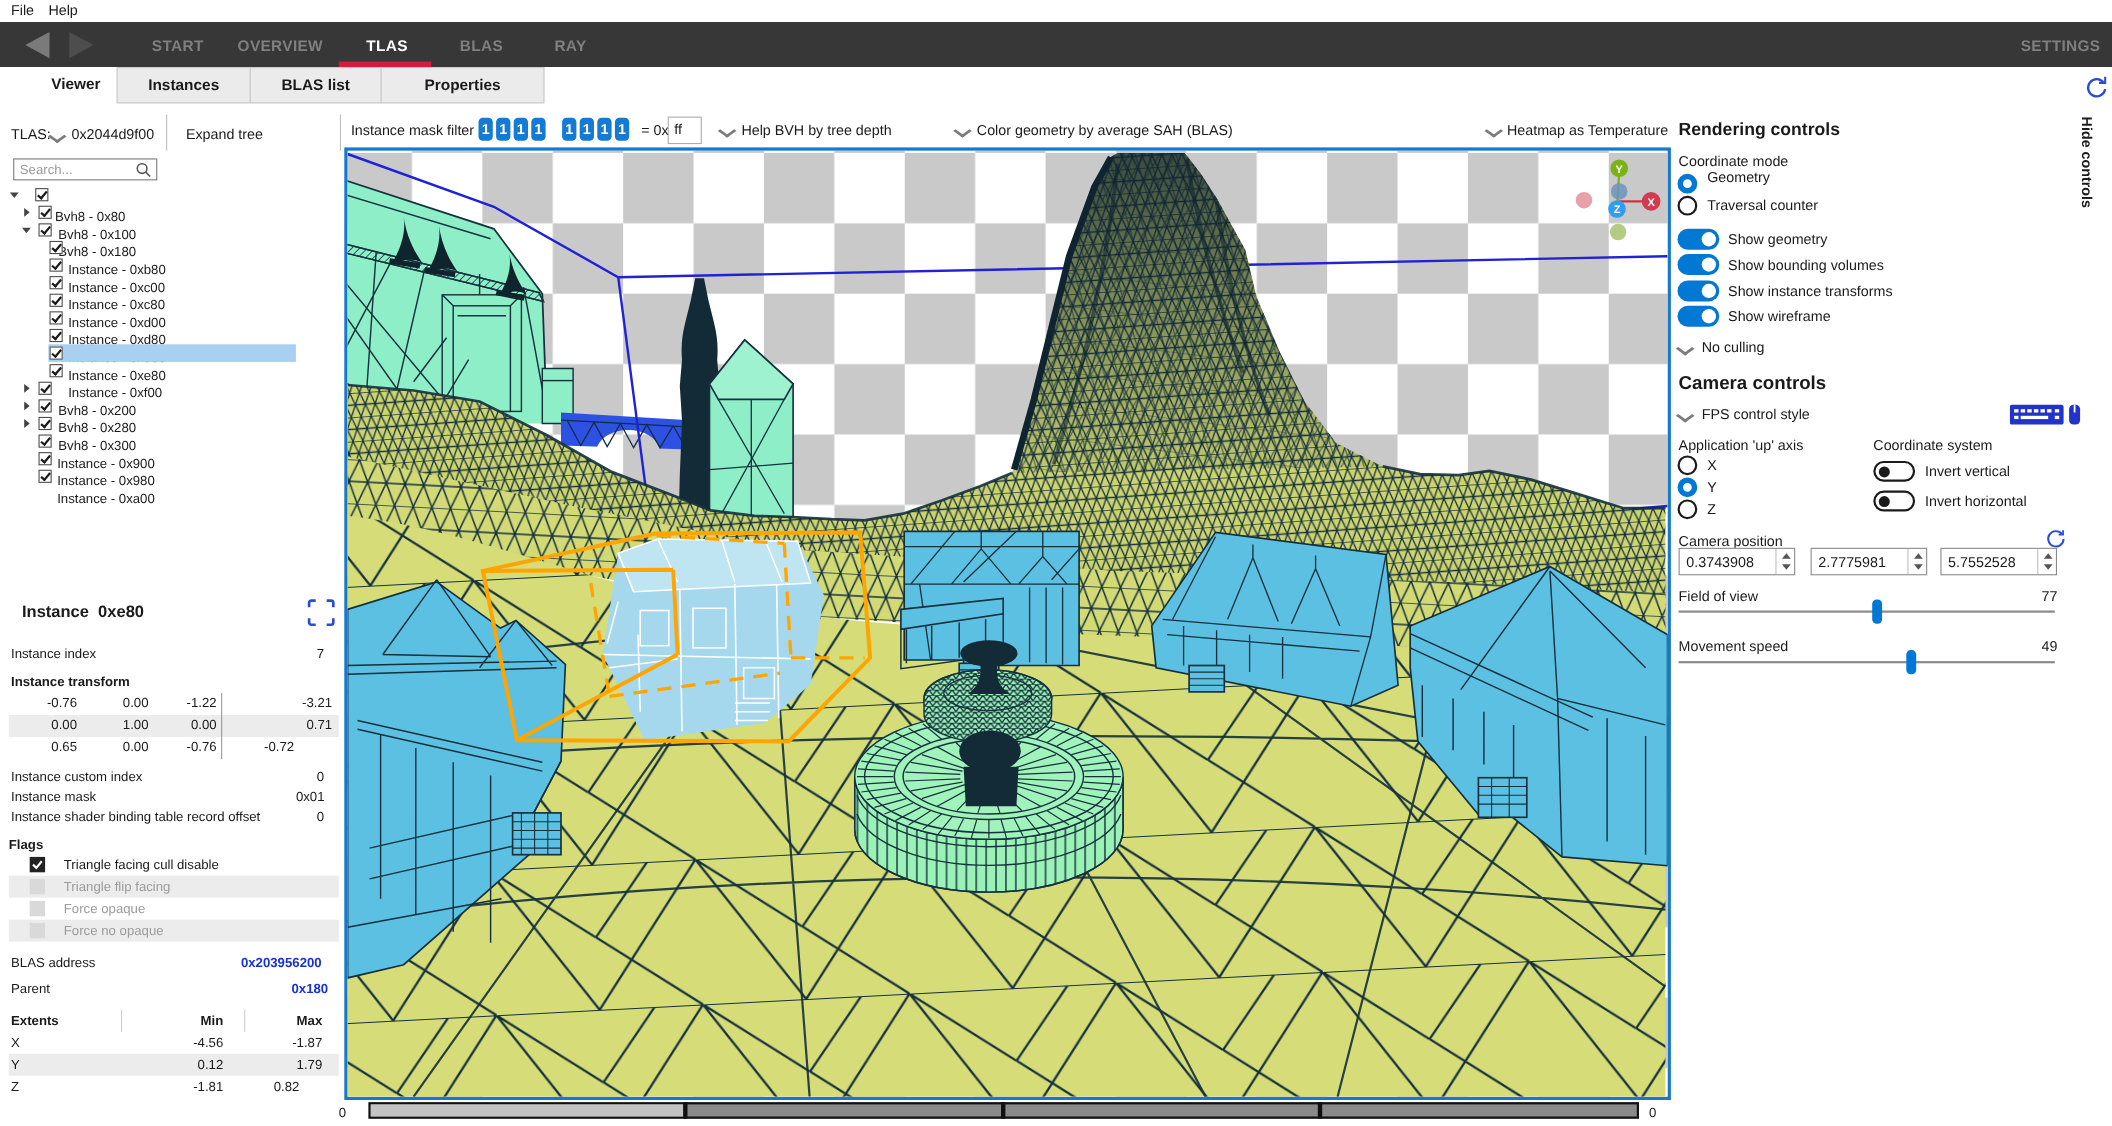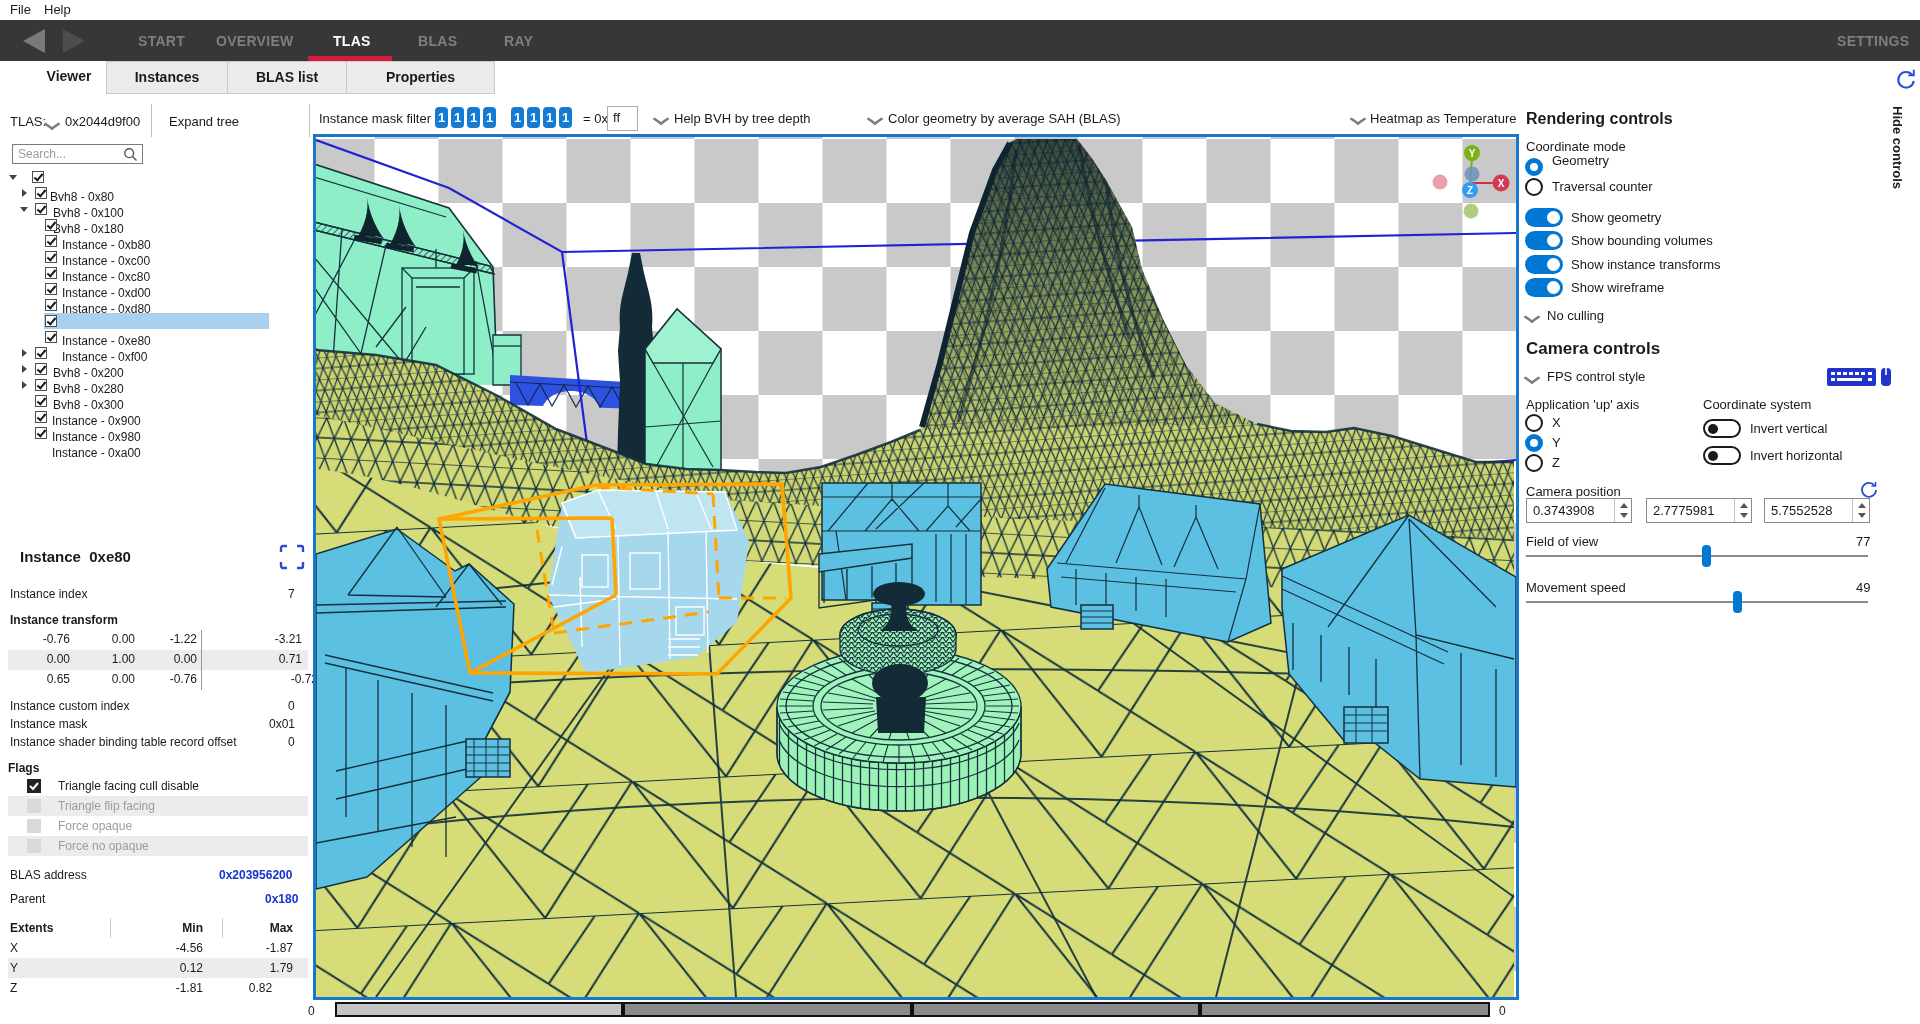--- a/index.html
+++ b/index.html
@@ -198,21 +198,21 @@
     <div style="position:absolute;left:80px;top:2px;width:55px;text-align:right">0.00</div>
     <div style="position:absolute;left:142px;top:2px;width:55px;text-align:right">-1.22</div>
     <div style="position:absolute;left:240px;top:2px;width:62px;text-align:right">-3.21</div>
     <div style="position:absolute;left:8px;top:22px;width:62px;text-align:right">0.00</div>
     <div style="position:absolute;left:80px;top:22px;width:55px;text-align:right">1.00</div>
     <div style="position:absolute;left:142px;top:22px;width:55px;text-align:right">0.00</div>
     <div style="position:absolute;left:240px;top:22px;width:62px;text-align:right">0.71</div>
     <div style="position:absolute;left:8px;top:42px;width:62px;text-align:right">0.65</div>
     <div style="position:absolute;left:80px;top:42px;width:55px;text-align:right">0.00</div>
     <div style="position:absolute;left:142px;top:42px;width:55px;text-align:right">-0.76</div>
-    <div style="position:absolute;left:256px;top:42px;width:62px;text-align:right">-0.72</div>
+    <div style="position:absolute;left:240px;top:42px;width:62px;">-0.72</div>
     <div style="position:absolute;left:201px;top:0;width:1px;height:60px;background:#999"></div>
   </div>
   <div class="lbl12" style="left:10px;top:159px">Instance custom index</div>
   <div class="lbl12" style="left:288px;top:159px">0</div>
   <div class="lbl12" style="left:10px;top:177px">Instance mask</div>
   <div class="lbl12" style="left:269px;top:177px">0x01</div>
   <div class="lbl12" style="left:10px;top:195px">Instance shader binding table record offset</div>
   <div class="lbl12" style="left:288px;top:195px">0</div>
   <div class="lbl12 b" style="left:8px;top:221px">Flags</div>
   <div class="abs" style="left:27px;top:239px;width:14px;height:14px;background:#222"></div>

